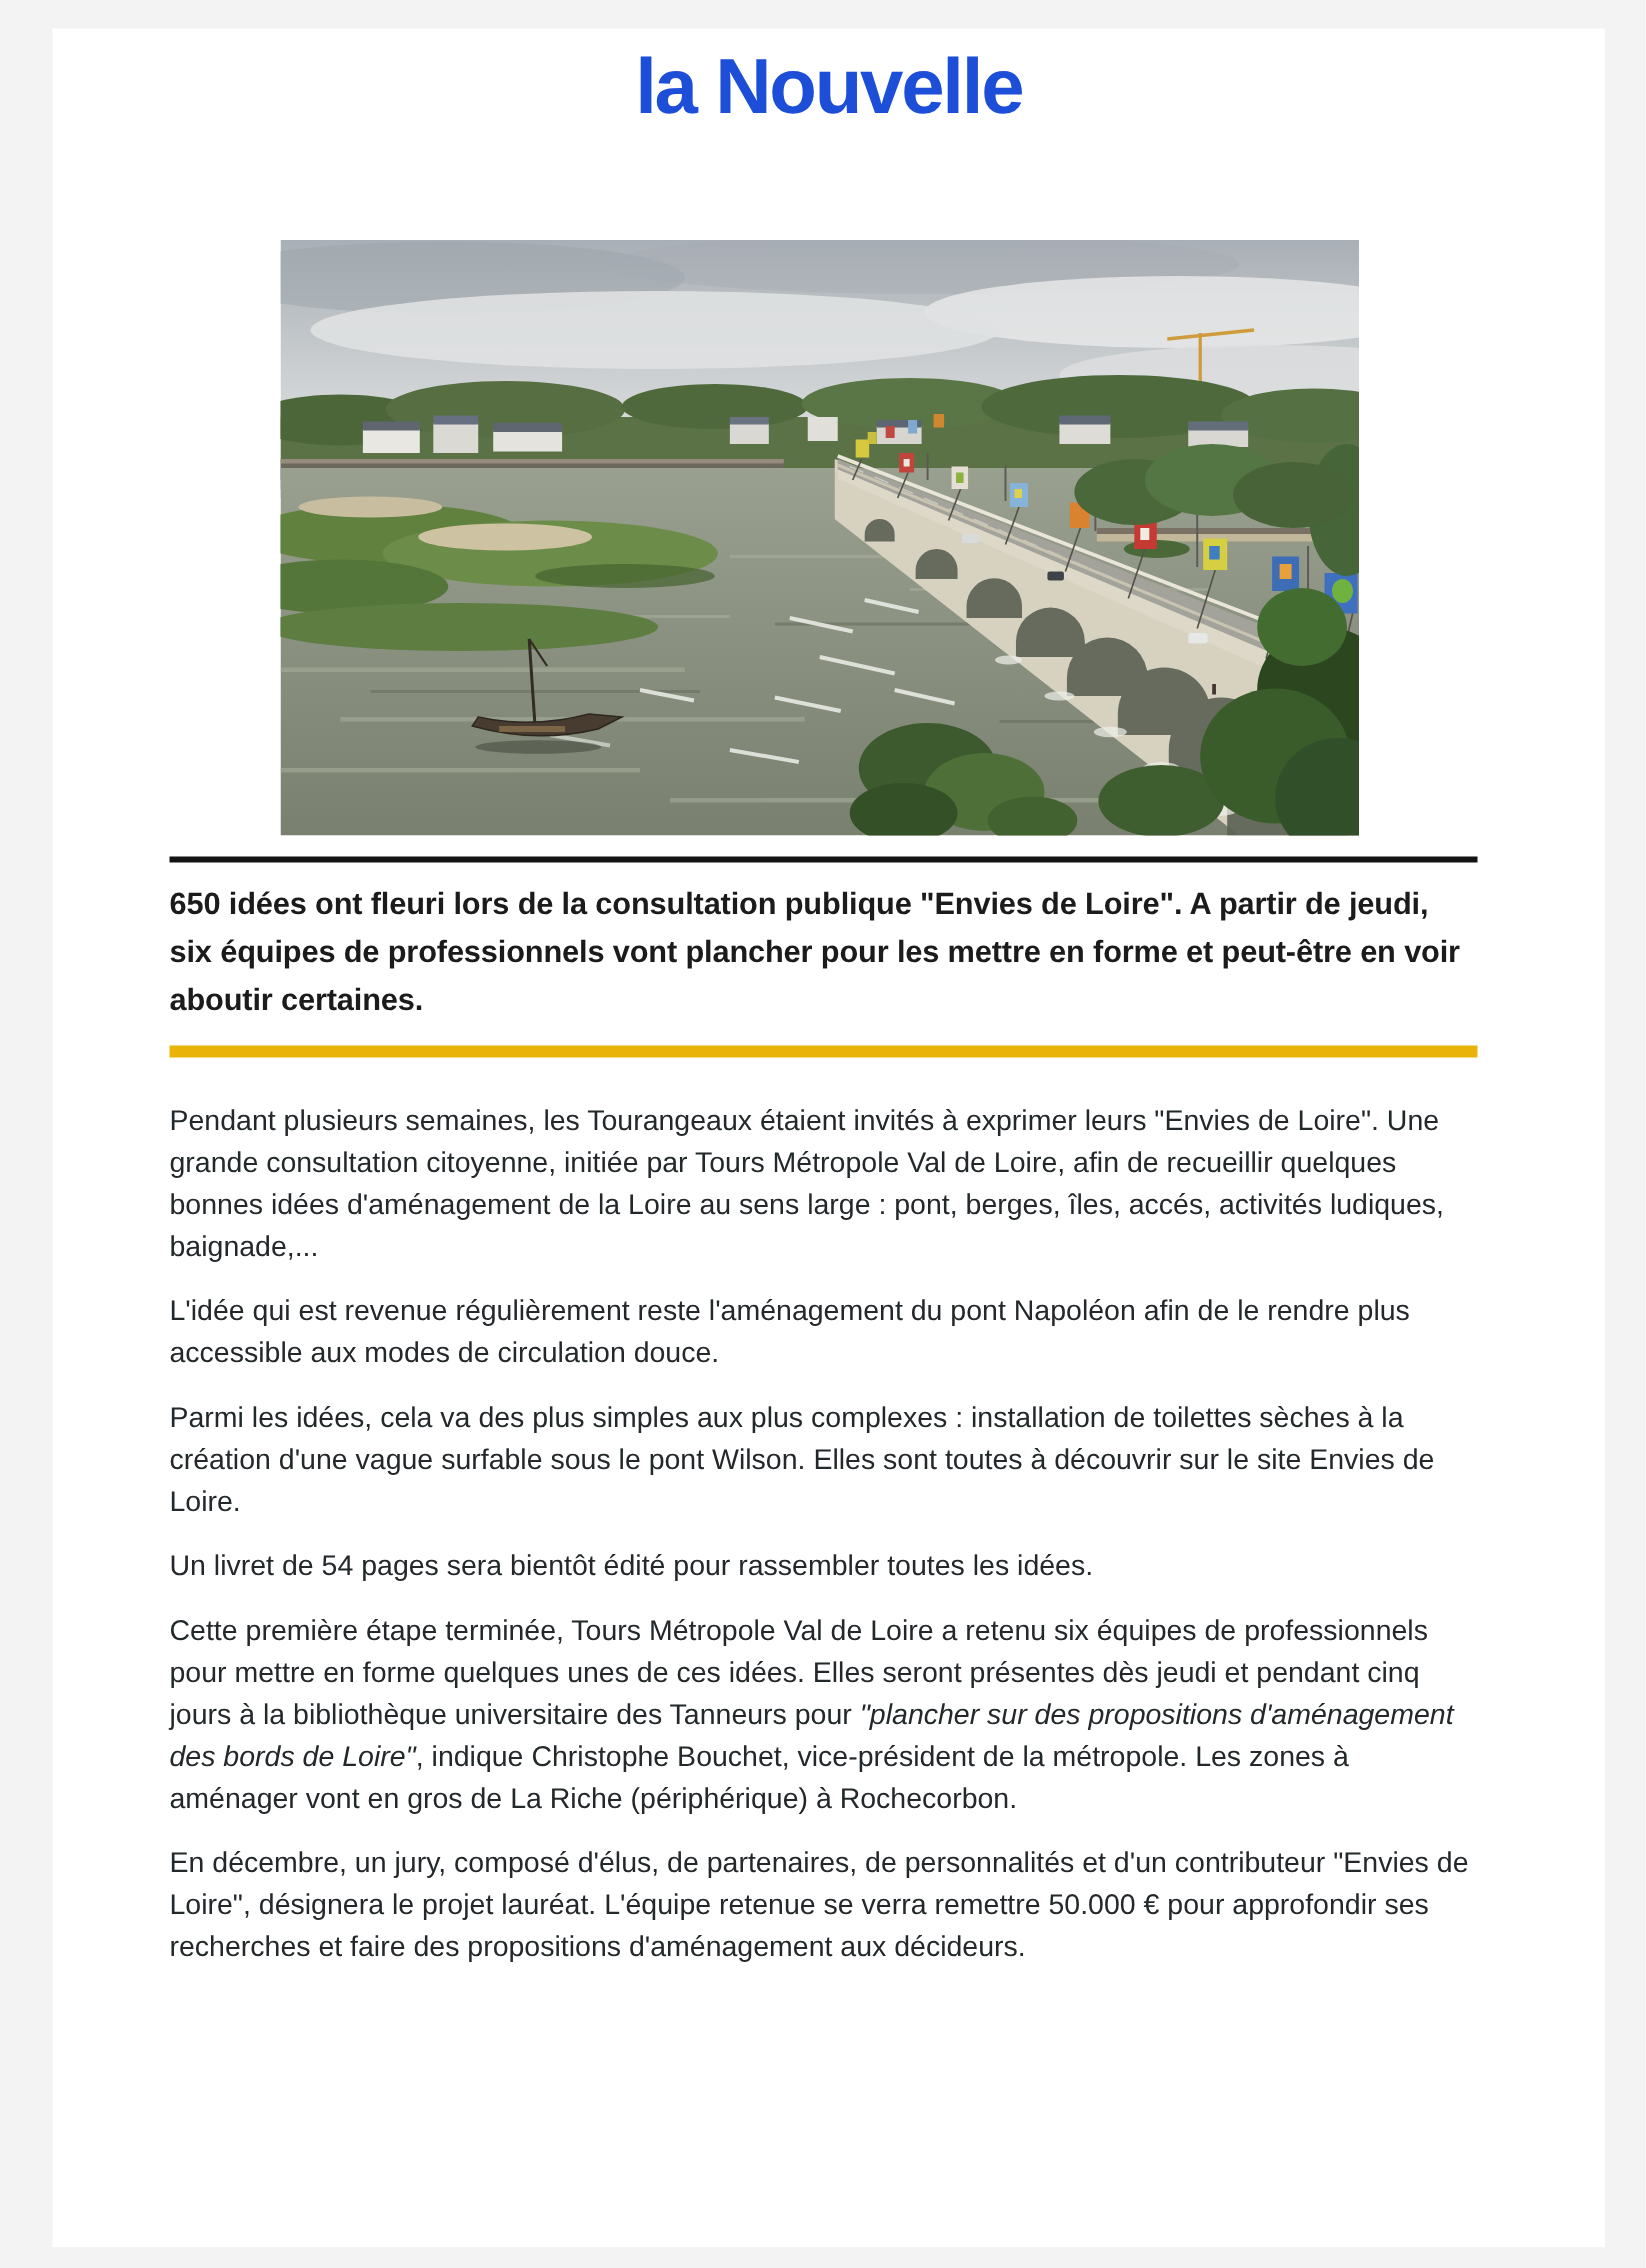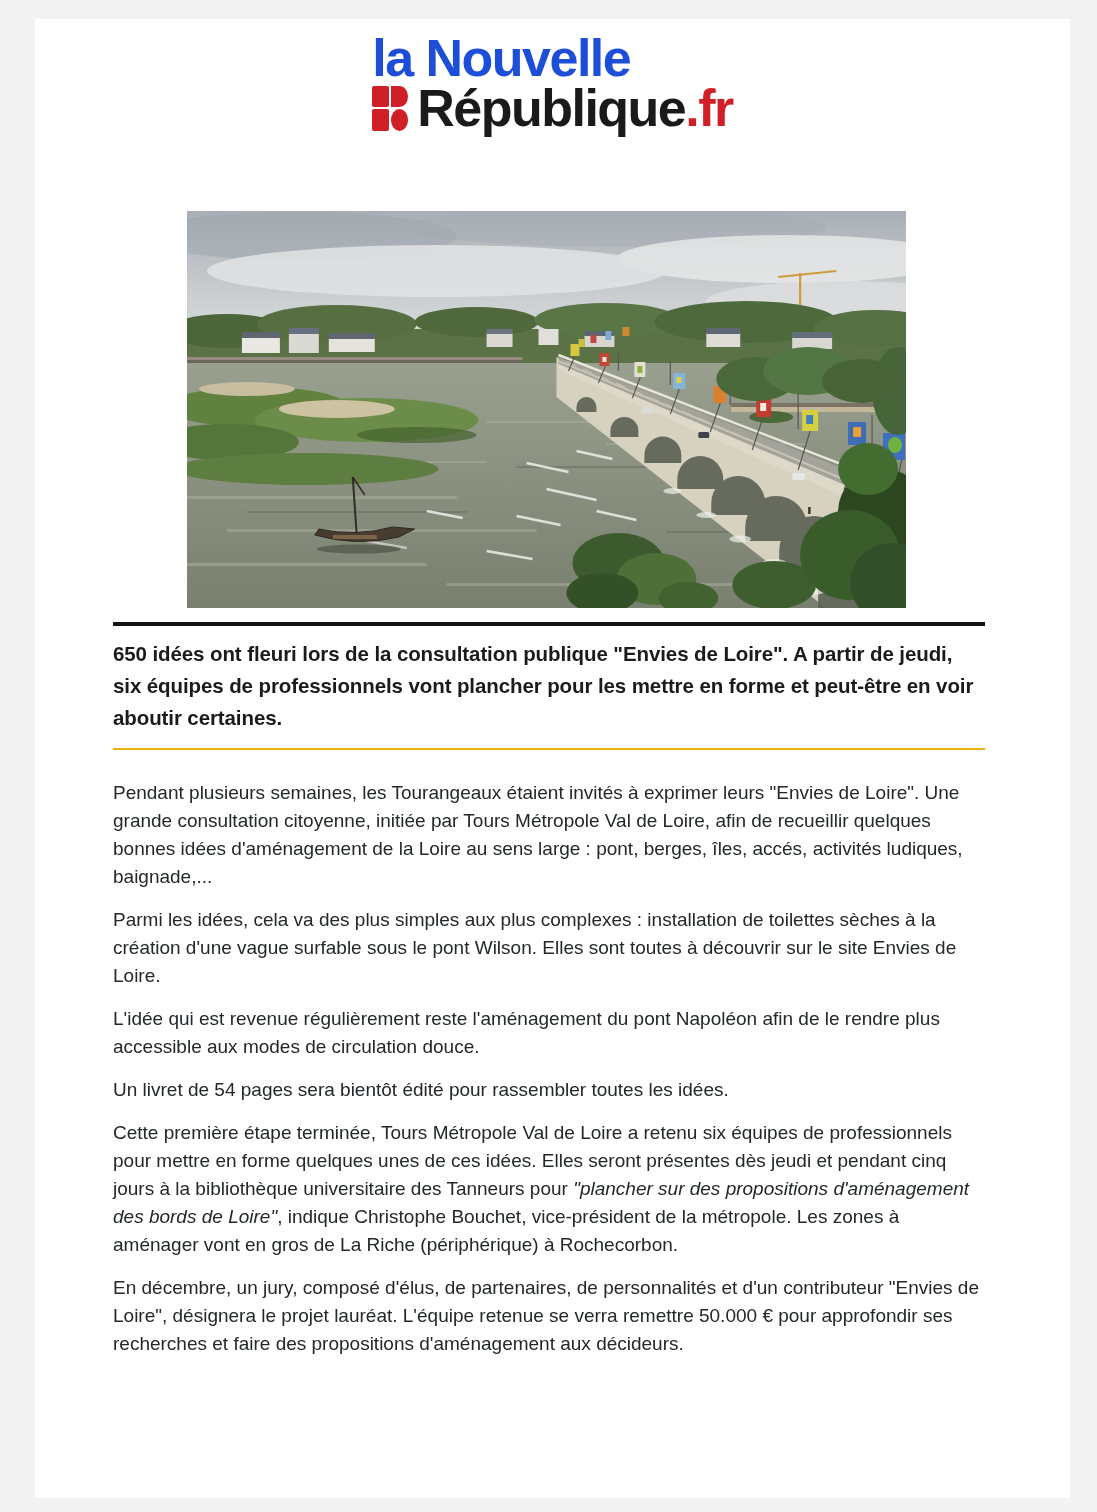--- a/index.html
+++ b/index.html
@@ -40,49 +40,40 @@
     margin:26px 0 0 1px;padding:0;
     font-size:50px;font-weight:700;color:#191919;
     letter-spacing:-1px;line-height:1.12;white-space:nowrap;
   }
   
   .column{margin-left:78px;width:872px;}
   figure.photo{margin:78px 0 0 74px;width:719px;height:397px;padding:0;}
   figure.photo svg{display:block;width:719px;height:397px;}
   .standfirst{
     margin-top:14px;
-    border-top:4px solid #131313;border-bottom:2px solid #eab308;
+    border-top:4px solid #131313;border-bottom:8px solid #eab308;
     padding:12px 6px 14px 0;
     font-size:20.5px;font-weight:700;line-height:32px;
     color:#1b1b1b;letter-spacing:-0.1px;
   }
   #article-body{margin-top:29px;}
   #article-body p{
     margin:8px 0 15px 0;
     font-size:19px;line-height:28px;color:#23282b;
   }
   #article-body .it{font-style:italic;}
 </style>
 </head>
 <body>
 
 <div class="card">
 
   <div class="logo-wrap">
     <div class="logo">
       <div class="logo-l1">la Nouvelle</div>
-      <div class="logo-l2">
-        <span class="nr-mark">
-          <i class="nr-s1" style="background: rgb(207, 32, 39);"></i>
-            <i class="nr-s2" style="background: rgb(207, 32, 39);"></i>
-            <i class="nr-s3" style="background: rgb(207, 32, 39);"></i>
-            <i class="nr-s4" style="background: rgb(207, 32, 39);"></i>
-        </span>
-        <span class="word"><span>République</span><span class="tld" style="color: rgb(207, 32, 39);">.fr</span></span>
-      </div>
     </div>
   </div>
 
 
   <div class="column">
 
     <figure class="photo" aria-label="Vue aérienne du pont Wilson enjambant la Loire à Tours, pavoisé de drapeaux colorés, avec une gabare à mât au premier plan et des rives boisées">
       <svg viewBox="0 0 720 397" preserveAspectRatio="none">
         <defs>
           <linearGradient id="skyG" x1="0" y1="0" x2="0" y2="1">
@@ -288,21 +279,21 @@
           <ellipse cx="706" cy="372" rx="42" ry="40" fill="#31502a"></ellipse>
           <ellipse cx="682" cy="258" rx="30" ry="26" fill="#436c31"></ellipse>
         </g>
       </svg>
     </figure>
 
     <div class="standfirst">650 idées ont fleuri lors de la consultation publique "Envies de Loire". A partir de jeudi, six équipes de professionnels vont plancher pour les mettre en forme et peut-être en voir aboutir certaines.</div>
 
     <div id="article-body">
         <p><span>Pendant plusieurs semaines, les Tourangeaux étaient invités à exprimer leurs "Envies de Loire". Une grande consultation citoyenne, initiée par Tours Métropole Val de Loire, afin de recueillir quelques bonnes idées d'aménagement de la Loire au sens large : pont, berges, îles, accés, activités ludiques, baignade,...</span></p>
+        <p><span>L'idée qui est revenue régulièrement reste l'aménagement du pont Napoléon afin de le rendre plus accessible aux modes de circulation douce.</span></p>
         <p><span>Parmi les idées, cela va des plus simples aux plus complexes : installation de toilettes sèches à la création d'une vague surfable sous le pont Wilson. Elles sont toutes à découvrir sur le site Envies de Loire.</span></p>
-        <p><span>L'idée qui est revenue régulièrement reste l'aménagement du pont Napoléon afin de le rendre plus accessible aux modes de circulation douce.</span></p>
         <p><span>Un livret de 54 pages sera bientôt édité pour rassembler toutes les idées.</span></p>
         <p><span>Cette première étape terminée, Tours Métropole Val de Loire a retenu six équipes de professionnels pour mettre en forme quelques unes de ces idées. Elles seront présentes dès jeudi et pendant cinq jours à la bibliothèque universitaire des Tanneurs pour </span><span class="it">"plancher sur des propositions d'aménagement des bords de Loire"</span><span>, indique Christophe Bouchet, vice-président de la métropole. Les zones à aménager vont en gros de La Riche (périphérique) à Rochecorbon.</span></p>
         <p><span>En décembre, un jury, composé d'élus, de partenaires, de personnalités et d'un contributeur "Envies de Loire", désignera le projet lauréat. L'équipe retenue se verra remettre 50.000 € pour approfondir ses recherches et faire des propositions d'aménagement aux décideurs.</span></p>
       </div>
 
   </div>
 </div>
 
 </body></html>

